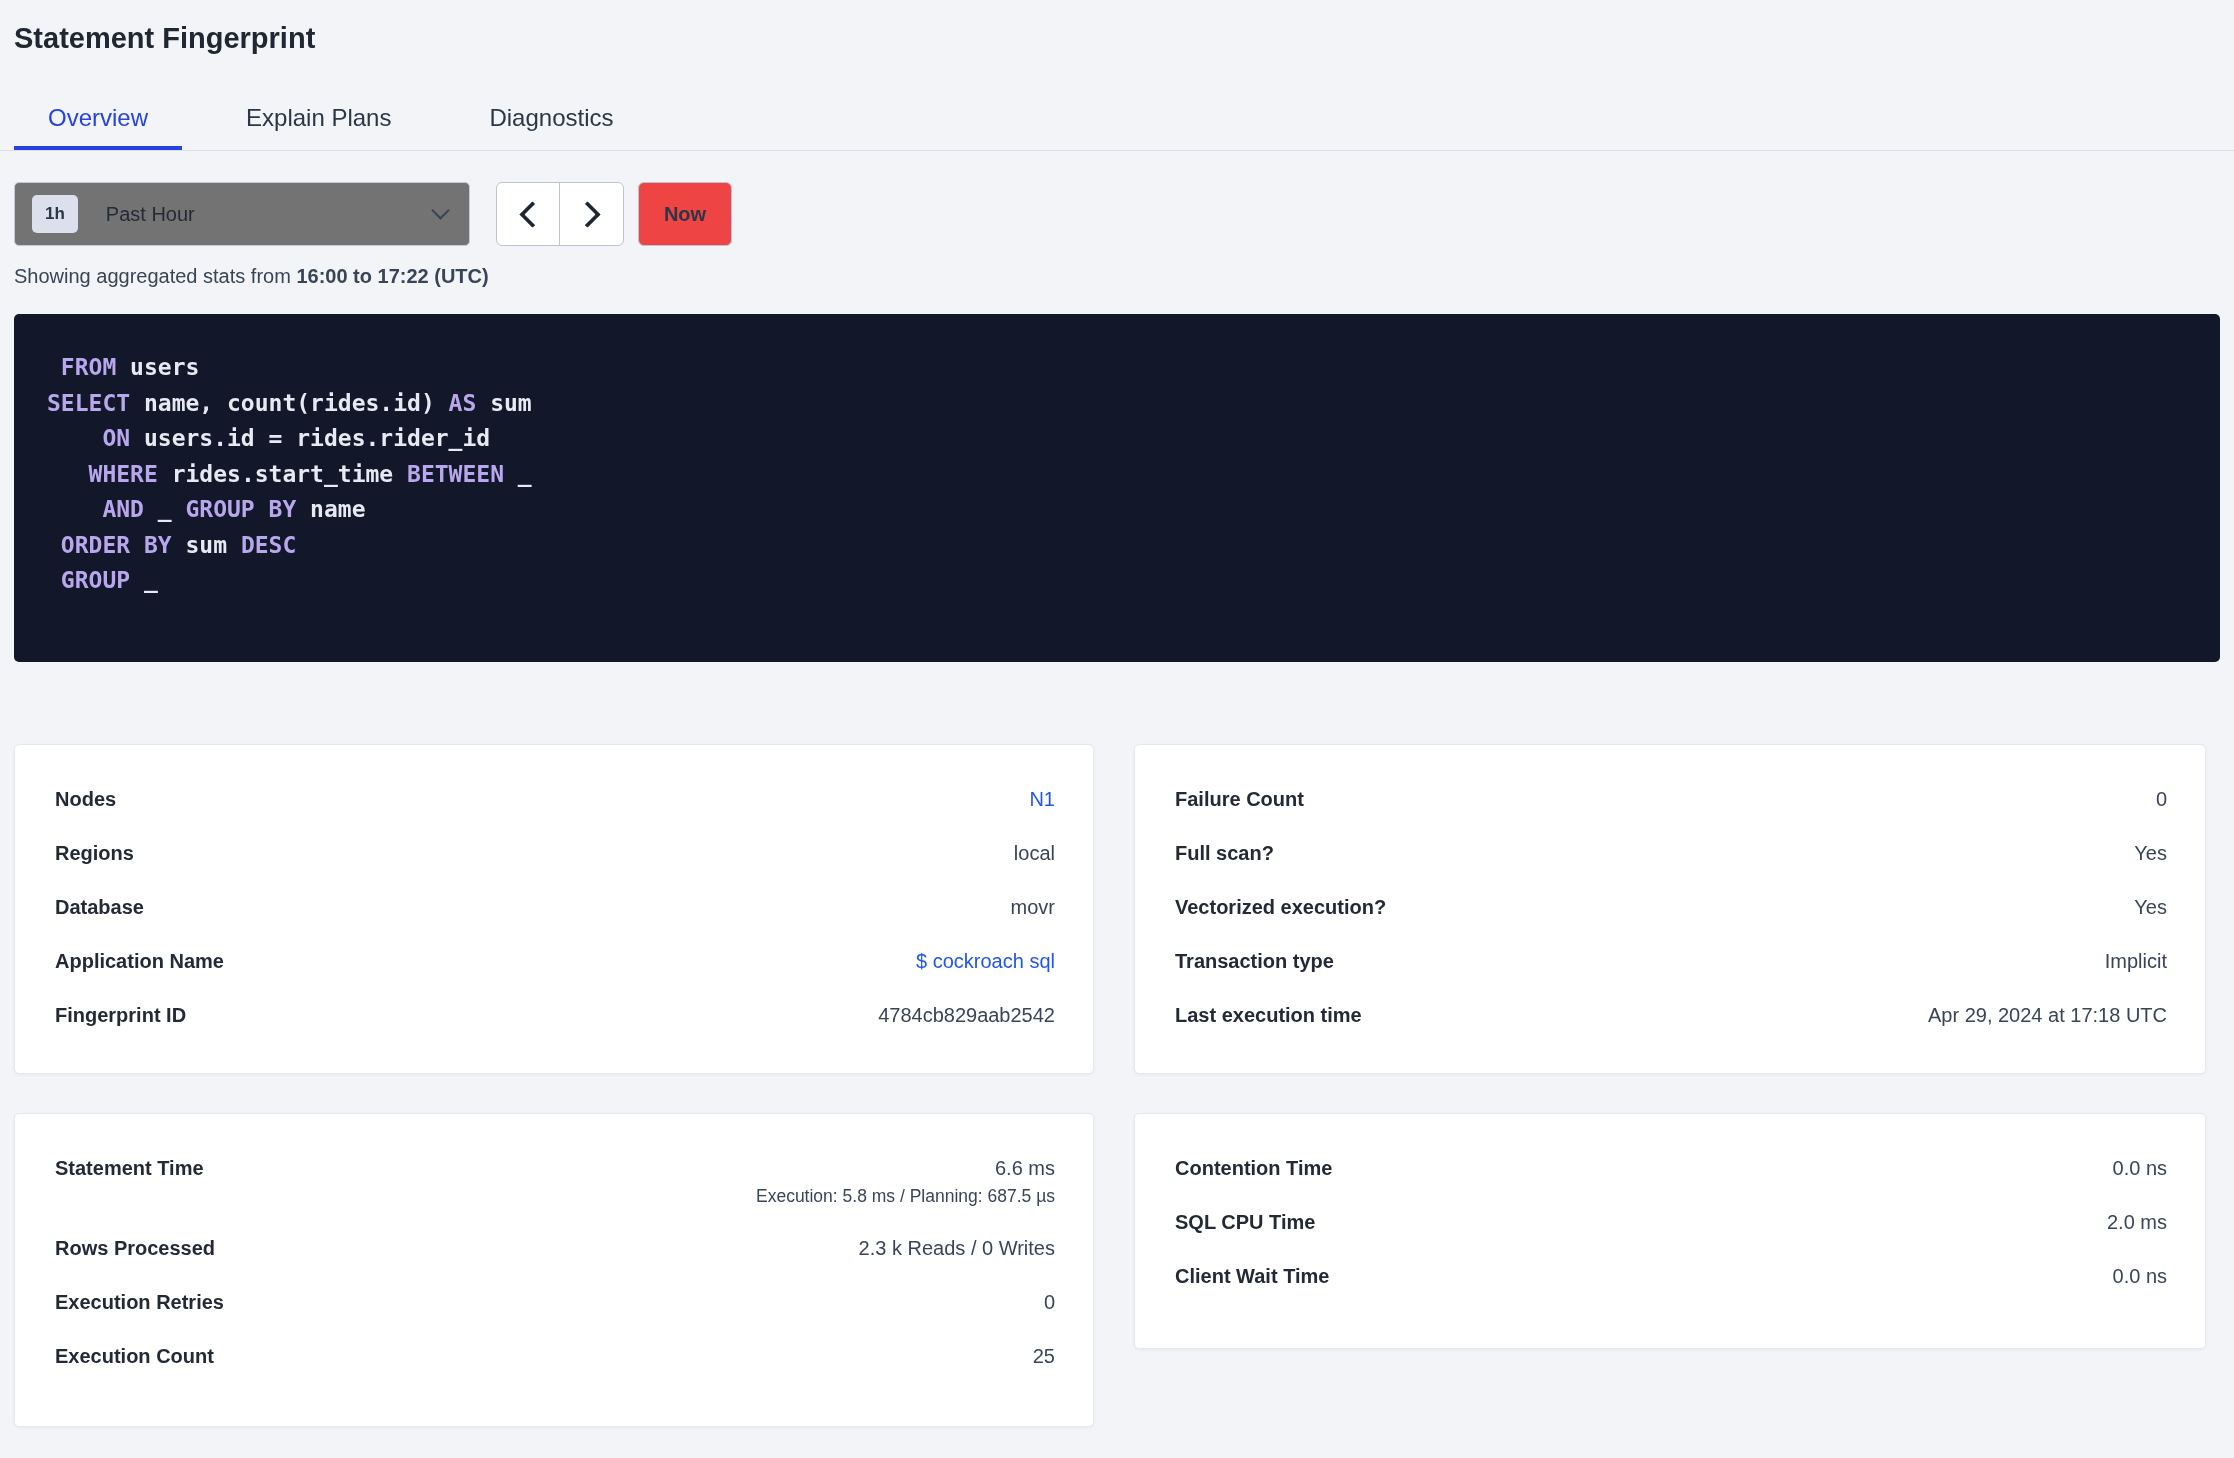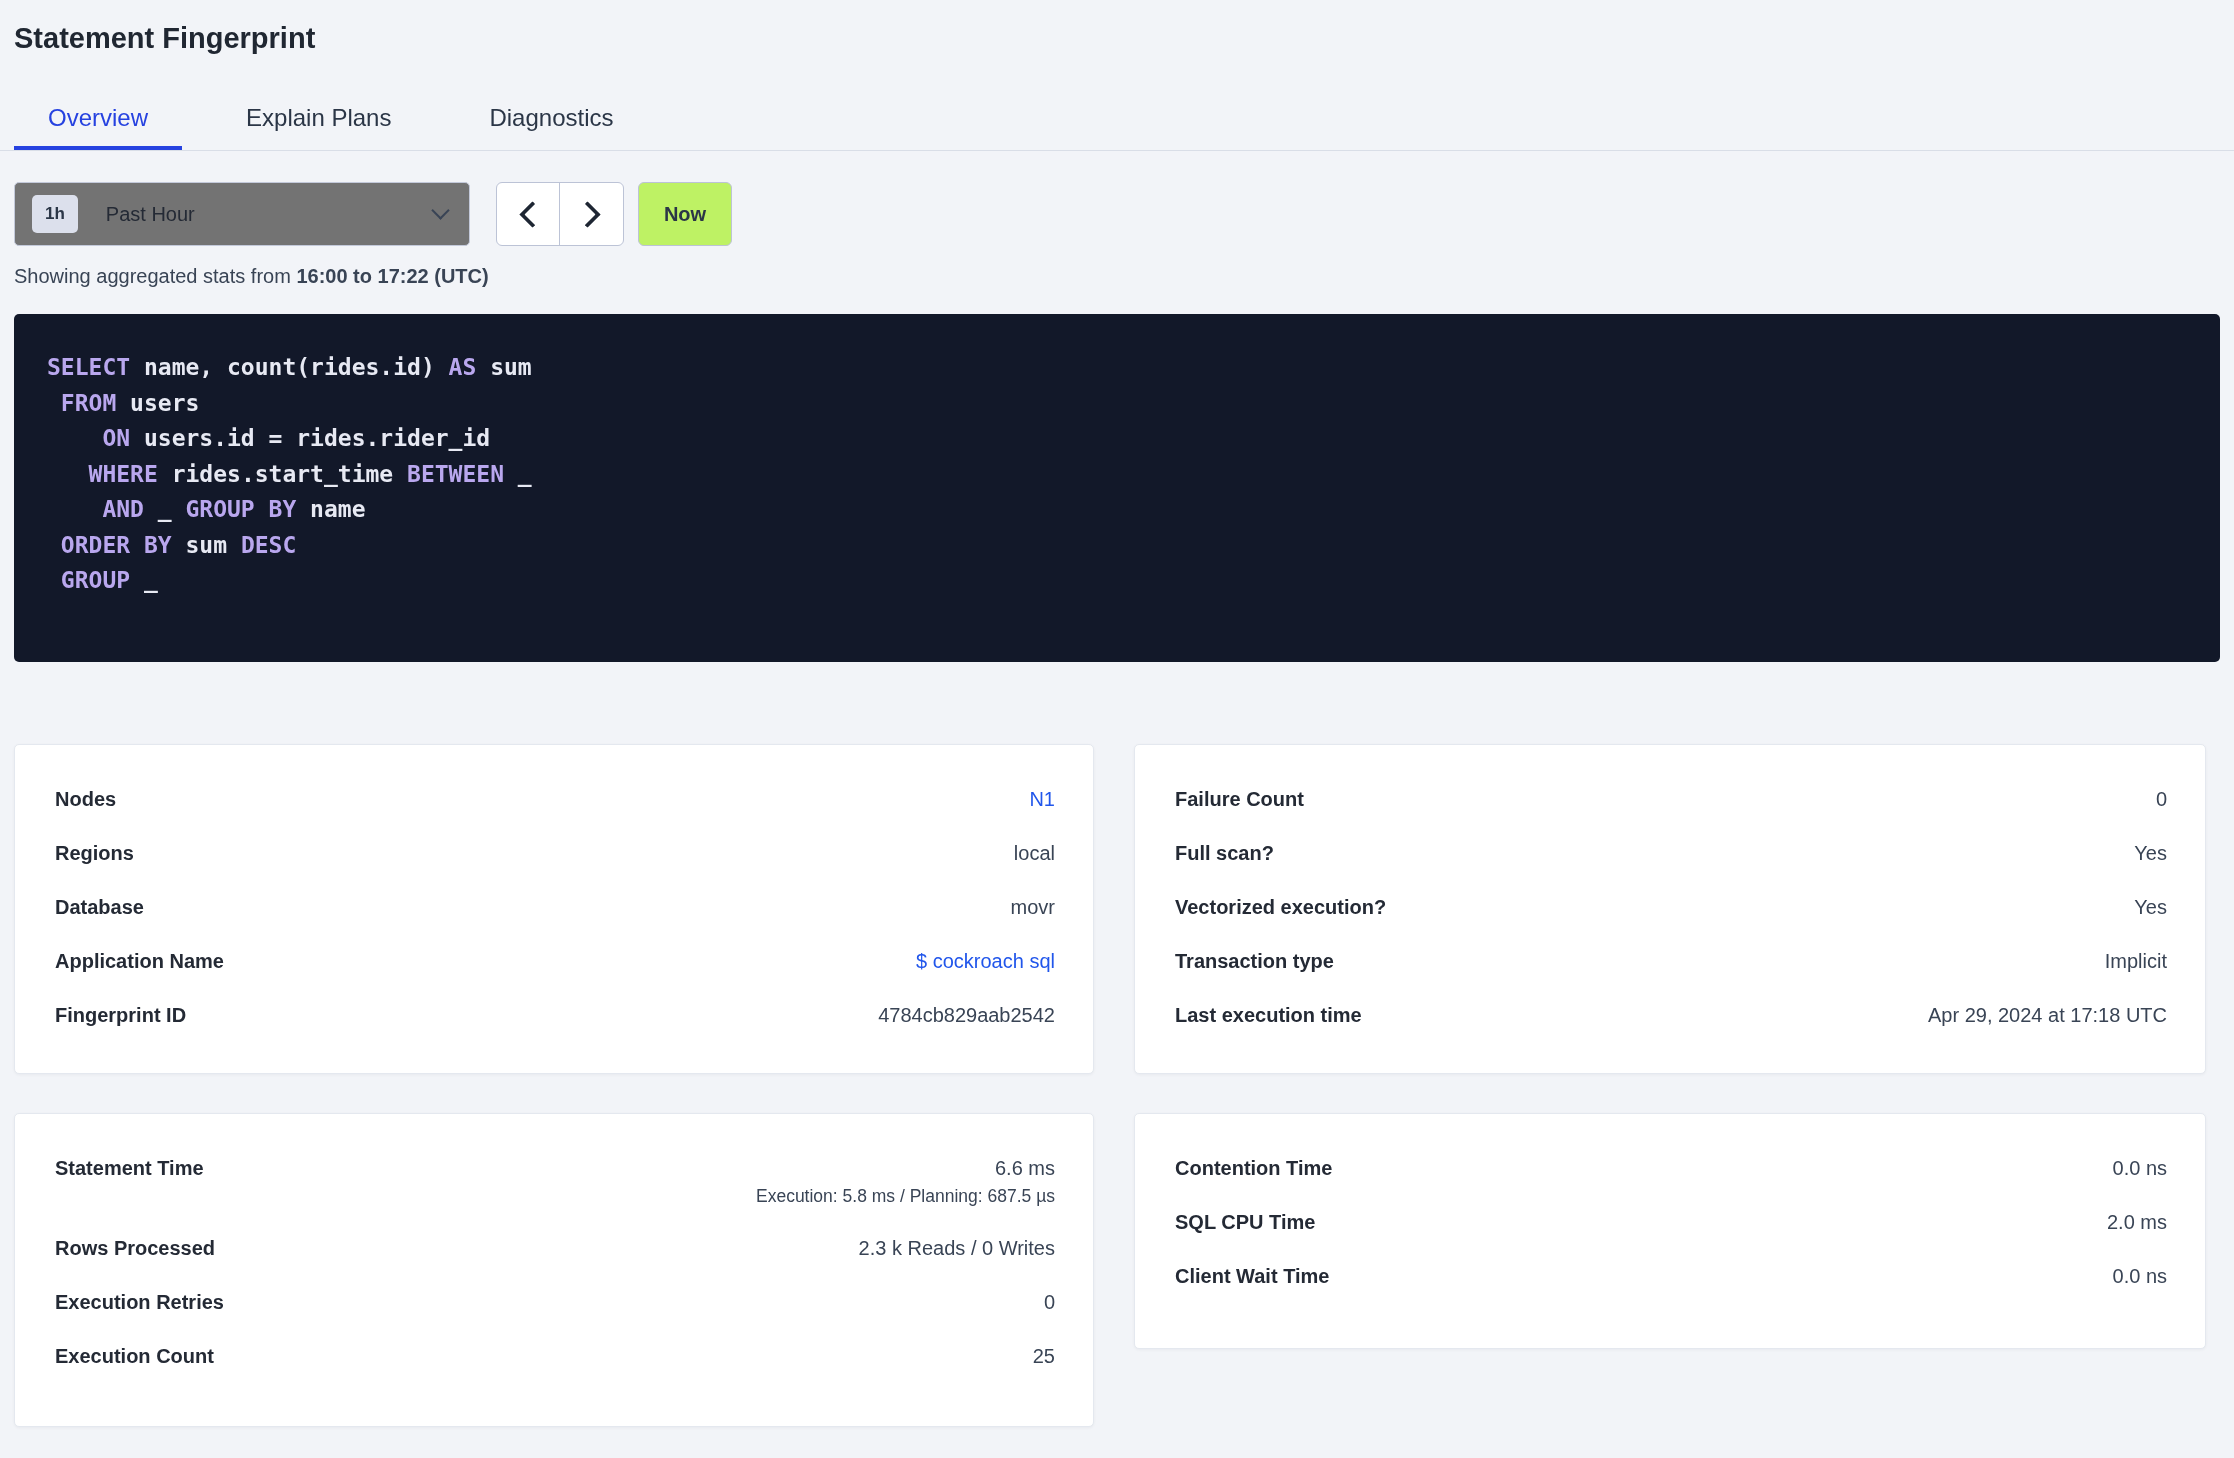--- a/index.html
+++ b/index.html
@@ -53,21 +53,21 @@
     width:63px;height:100%;border:none;background:transparent;cursor:pointer;
     display:flex;align-items:center;justify-content:center;padding:0;
   }
   .arrow-btn.prev{border-right:1px solid #BCC3D6;}
   .chev{display:inline-block;width:15px;height:15px;
     border-right:4px solid #1E2633;border-bottom:4px solid #1E2633;border-radius:1px;}
   .chev-left{transform:rotate(135deg);margin-left:8px;}
   .chev-right{transform:rotate(-45deg);margin-right:8px;}
   .now-btn{
     margin-left:14px;width:94px;height:64px;box-sizing:border-box;cursor:pointer;
-    background:#bef264;border:1px solid #BCC3D6;border-radius:6px;
+    background:#ef4444;border:1px solid #BCC3D6;border-radius:6px;
     font-family:"Liberation Sans", sans-serif;
     font-size:20px;font-weight:700;color:#2B3647;
   }
   
   .stats-line{margin-top:17px;font-size:20px;line-height:26px;color:#394455;}
   .stats-line strong{color:#394455;}
   
   .sql-box{
     margin-top:25px;height:348px;box-sizing:border-box;
     background:#121829;border-radius:5px;
@@ -134,22 +134,22 @@
         </button>
       </div>
       <button class="now-btn">Now</button>
     </div>
 
     <div class="stats-line">
       <span>Showing aggregated stats from </span><strong>16:00 to 17:22 (UTC)</strong>
     </div>
 
     <div class="sql-box">
+        <div class="sql-line"><span> </span><span class="kw">FROM</span><span> users</span></div>
         <div class="sql-line"><span class="kw">SELECT</span><span> name, count(rides.id) </span><span class="kw">AS</span><span> sum</span></div>
-        <div class="sql-line"><span> </span><span class="kw">FROM</span><span> users</span></div>
         <div class="sql-line"><span>    </span><span class="kw">ON</span><span> users.id = rides.rider_id</span></div>
         <div class="sql-line"><span>   </span><span class="kw">WHERE</span><span> rides.start_time </span><span class="kw">BETWEEN</span><span> _</span></div>
         <div class="sql-line"><span>    </span><span class="kw">AND</span><span> _ </span><span class="kw">GROUP BY</span><span> name</span></div>
         <div class="sql-line"><span> </span><span class="kw">ORDER BY</span><span> sum </span><span class="kw">DESC</span></div>
         <div class="sql-line"><span> </span><span class="kw">GROUP</span><span> _</span></div>
       </div>
 
     <div class="cards row1">
       <div class="card h330">
         <div>

